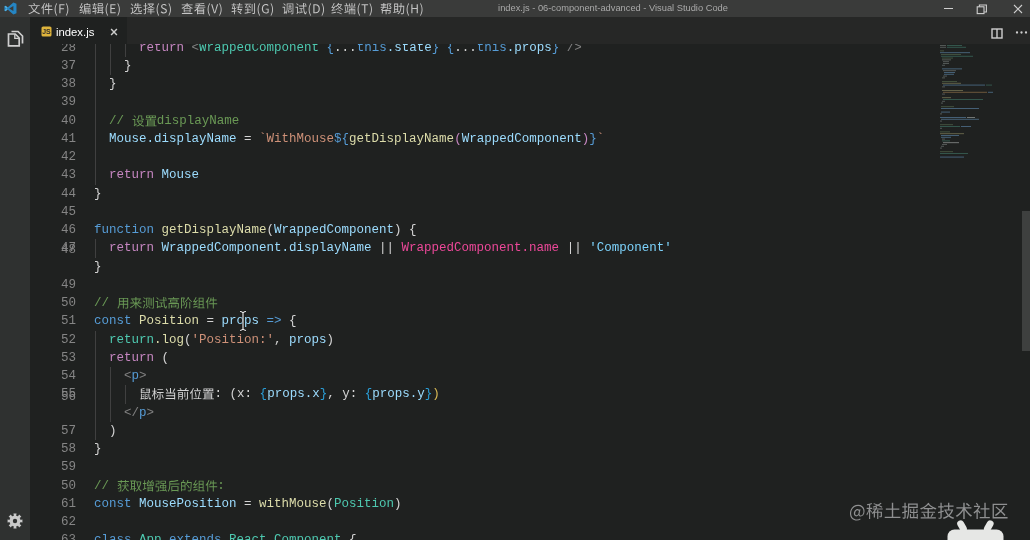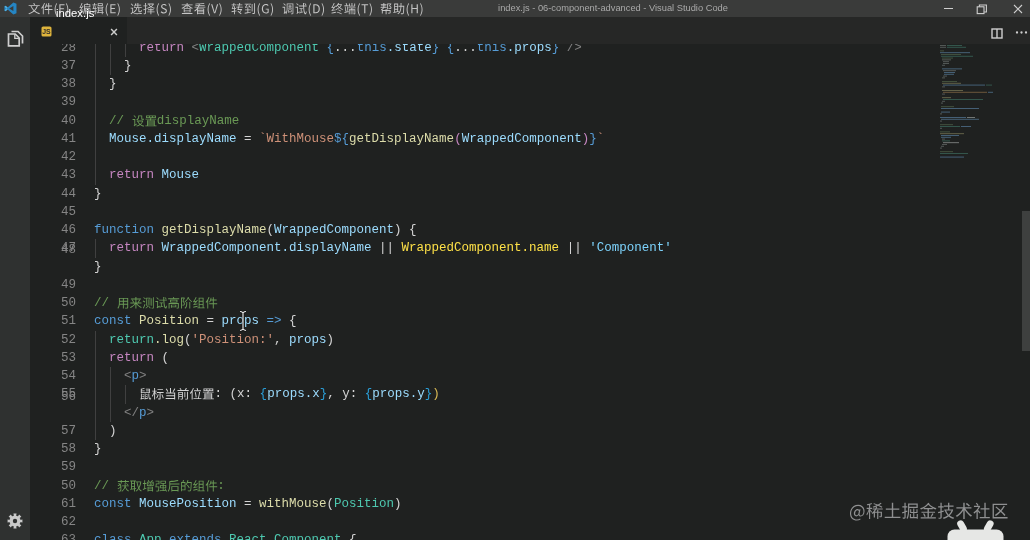--- a/index.html
+++ b/index.html
@@ -46,21 +46,21 @@
 <div class="ig" style="left:124.5px;top:38.60px;height:18.25px"></div>
 <div class="ig" style="left:124.5px;top:385.35px;height:18.25px"></div>
 <div class="cl" style="top:38.60px"><span>      </span><span style="color:#c586c0">return </span><span style="color:#808080">&lt;</span><span style="color:#4ec9b0">WrappedComponent</span><span> </span><span style="color:#569cd6">{</span><span style="color:#d4d4d4">...</span><span style="color:#569cd6">this</span><span style="color:#9cdcfe">.state</span><span style="color:#569cd6">}</span><span> </span><span style="color:#569cd6">{</span><span style="color:#d4d4d4">...</span><span style="color:#569cd6">this</span><span style="color:#9cdcfe">.props</span><span style="color:#569cd6">}</span><span> </span><span style="color:#808080">/&gt;</span></div>
 <div class="cl" style="top:56.85px"><span>    </span><span style="color:#d4d4d4">}</span></div>
 <div class="cl" style="top:75.10px"><span>  </span><span style="color:#d4d4d4">}</span></div>
 <div class="cl" style="top:111.60px"><span>  </span><span style="color:#6a9955">// </span><span style="display:inline-block;width:25.2px"></span><span style="color:#6a9955">displayName</span></div>
 <div class="cl" style="top:129.85px"><span>  </span><span style="color:#9cdcfe">Mouse</span><span style="color:#9cdcfe">.displayName</span><span style="color:#d4d4d4"> = </span><span style="color:#ce9178">`WithMouse</span><span style="color:#569cd6">${</span><span style="color:#dcdcaa">getDisplayName</span><span style="color:#c586c0">(</span><span style="color:#9cdcfe">WrappedComponent</span><span style="color:#c586c0">)</span><span style="color:#569cd6">}</span><span style="color:#ce9178">`</span></div>
 <div class="cl" style="top:166.35px"><span>  </span><span style="color:#c586c0">return </span><span style="color:#9cdcfe">Mouse</span></div>
 <div class="cl" style="top:184.60px"><span style="color:#d4d4d4">}</span></div>
 <div class="cl" style="top:221.10px"><span style="color:#569cd6">function </span><span style="color:#dcdcaa">getDisplayName</span><span style="color:#d4d4d4">(</span><span style="color:#9cdcfe">WrappedComponent</span><span style="color:#d4d4d4">) {</span></div>
-<div class="cl" style="top:239.35px"><span>  </span><span style="color:#c586c0">return </span><span style="color:#9cdcfe">WrappedComponent.displayName</span><span style="color:#d4d4d4"> || </span><span style="color:#fde047">WrappedComponent.name</span><span style="color:#d4d4d4"> || </span><span style="color:#7dd3fc">'Component'</span></div>
+<div class="cl" style="top:239.35px"><span>  </span><span style="color:#c586c0">return </span><span style="color:#9cdcfe">WrappedComponent.displayName</span><span style="color:#d4d4d4"> || </span><span style="color:#ec4899">WrappedComponent.name</span><span style="color:#d4d4d4"> || </span><span style="color:#7dd3fc">'Component'</span></div>
 <div class="cl" style="top:257.60px"><span style="color:#d4d4d4">}</span></div>
 <div class="cl" style="top:294.10px"><span style="color:#6a9955">// </span></div>
 <div class="cl" style="top:312.35px"><span style="color:#569cd6">const </span><span style="color:#dcdcaa">Position</span><span style="color:#d4d4d4"> = </span><span style="color:#9cdcfe">props</span><span> </span><span style="color:#569cd6">=&gt;</span><span style="color:#d4d4d4"> {</span></div>
 <div class="cl" style="top:330.60px"><span>  </span><span style="color:#4ec9b0">return</span><span style="color:#dcdcaa">.log</span><span style="color:#d4d4d4">(</span><span style="color:#ce9178">'Position:'</span><span style="color:#d4d4d4">, </span><span style="color:#9cdcfe">props</span><span style="color:#d4d4d4">)</span></div>
 <div class="cl" style="top:348.85px"><span>  </span><span style="color:#c586c0">return </span><span style="color:#d4d4d4">(</span></div>
 <div class="cl" style="top:367.10px"><span>    </span><span style="color:#808080">&lt;</span><span style="color:#569cd6">p</span><span style="color:#808080">&gt;</span></div>
 <div class="cl" style="top:403.60px"><span>    </span><span style="color:#808080">&lt;/</span><span style="color:#569cd6">p</span><span style="color:#808080">&gt;</span></div>
 <div class="cl" style="top:421.85px"><span>  </span><span style="color:#d4d4d4">)</span></div>
 <div class="cl" style="top:440.10px"><span style="color:#d4d4d4">}</span></div>
 <div class="cl" style="top:476.60px"><span style="color:#6a9955">// </span></div>
@@ -264,21 +264,21 @@
 <circle cx="8" cy="8" r="5.6" fill="#c9c9c9"></circle>
 <path d="M8 8 L15.43 6.42 L15.43 9.58 Z M8 8 L14.38 12.14 L12.14 14.38 Z M8 8 L9.58 15.43 L6.42 15.43 Z M8 8 L3.86 14.38 L1.62 12.14 Z M8 8 L0.57 9.58 L0.57 6.42 Z M8 8 L1.62 3.86 L3.86 1.62 Z M8 8 L6.42 0.57 L9.58 0.57 Z M8 8 L12.14 1.62 L14.38 3.86 Z" fill="#c9c9c9"></path>
 <circle cx="8" cy="8" r="2.2" fill="#2f3130"></circle>
 </svg>
 <div class="abs" style="left:30px;top:17px;width:1000px;height:27px;background:#262726"></div>
 <div class="abs" style="left:30px;top:17px;width:97px;height:27px;background:#1f2120"></div>
 <svg class="abs" style="left:41px;top:25.5px" width="11" height="11" viewBox="0 0 11 11">
 <rect x="0.5" y="0.5" width="10" height="10" rx="1.6" fill="#deb43c"></rect>
 <text x="5.5" y="8.3" font-family="Liberation Sans" font-size="6.9" font-weight="bold" fill="#33302a" text-anchor="middle">JS</text>
 </svg>
-<div class="abs" style="left:56px;top:0;height:27px;line-height:27px;font-size:11.3px;color:#ffffff">index.js</div>
+<div class="abs" style="left:56px;top:19px;height:27px;line-height:27px;font-size:11.3px;color:#ffffff">index.js</div>
 <svg class="abs" style="left:109.5px;top:27.5px" width="8" height="8" viewBox="0 0 8 8">
 <path d="M1.1 1.1 L6.9 6.9 M6.9 1.1 L1.1 6.9" stroke="#cccccc" stroke-width="1.45"></path>
   </svg>
 <svg class="abs" style="left:991px;top:27.5px" width="12" height="11" viewBox="0 0 12 11">
 <rect x="1" y="1" width="10" height="9" fill="none" stroke="#cfcfcf" stroke-width="1.4"></rect>
 <path d="M6 1 V10" stroke="#cfcfcf" stroke-width="1.4"></path>
   </svg>
 <svg class="abs" style="left:1015px;top:30px" width="13" height="5" viewBox="0 0 13 5">
 <circle cx="2" cy="2.5" r="1.15" fill="#cfcfcf"></circle>
     <circle cx="6.5" cy="2.5" r="1.15" fill="#cfcfcf"></circle>

